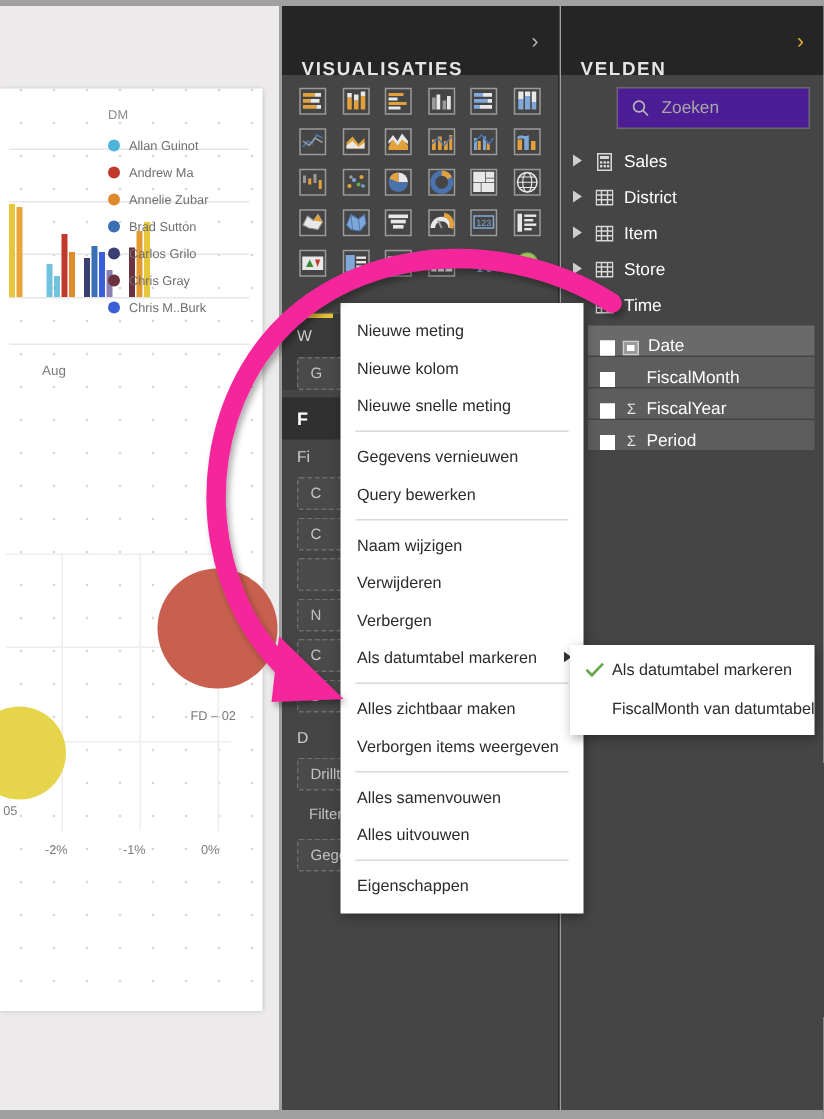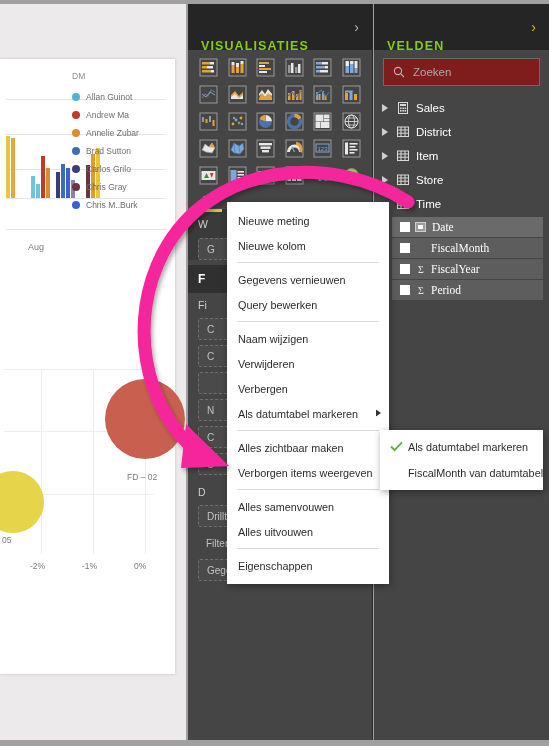--- a/index.html
+++ b/index.html
@@ -67,21 +67,21 @@
     background: #454545;
     border-right: 1px solid #2a2a2a;
     overflow: hidden;
   }
   .panel-header {
     height: 46px; background: #252525;
     display: flex; align-items: center; justify-content: space-between;
     padding: 0 13px;
   }
   .panel-header-title {
-    color: #84cc16; font-size: 12.5px; font-weight: bold; letter-spacing: 1.1px; margin-top: 37px;
+    color: #e5e5e5; font-size: 12.5px; font-weight: bold; letter-spacing: 1.1px; margin-top: 37px;
   }
   .chev { font-size: 14px; line-height: 1; }
   .chev-grey { color: #b9b9b9; }
   .chev-gold { color: #e8b23a; }
 
   .vis-grid {
     padding: 6px 8px 0 8px;
     display: grid;
     grid-template-columns: repeat(6, 1fr);
     gap: 4px 3px;
@@ -115,40 +115,40 @@
 
   
   #fields-panel {
     position: absolute; left: 374px; top: 4px;
     width: 175px; height: 738px;
     background: #454545;
     overflow: hidden;
   }
   .search-wrap { padding: 8px 9px 4px 9px; }
   .search-box {
-    height: 28px; background: #7f1d1d; border: 1px solid #6a6a6a;
-    display: flex; align-items: center; padding: 0 9px;
+    height: 28px; background: #4c1d95; border: 1px solid #6a6a6a;
+    display: flex; align-items: center; padding: 0 9px; margin-left: 28px;
   }
   .search-text { color: #a9a9a9; font-size: 11.5px; margin-left: 8px; }
 
   .field-list { padding-top: 6px; }
   .field-row {
     display: flex; align-items: center; height: 24px; padding-left: 8px;
     color: #ffffff; font-size: 11.5px;
   }
   .expander {
     width: 12px; flex: 0 0 12px; color: #cfcfcf; font-size: 7px; line-height: 1;
   }
   .tbl-icon { width: 18px; flex: 0 0 18px; display: flex; align-items: center; justify-content: center; }
   .field-name { margin-left: 4px; }
 
   .subfield-row {
-    display: flex; align-items: center; height: 20px;
+    display: flex; align-items: flex-end; height: 20px;
     margin: 1px 6px 1px 18px; padding-left: 8px;
-    background: #5d5d5d; color: #ffffff; font-size: 11.5px; font-family: Liberation Serif, serif;
+    background: #5d5d5d; color: #ffffff; font-size: 11.5px;
   }
   .subfield-row.first { background: #6a6a6a; }
   .cbox {
     width: 10px; height: 10px; background: #ffffff; border: 1px solid #ffffff;
     flex: 0 0 10px; margin-right: 5px;
   }
   .sigma { width: 12px; flex: 0 0 12px; color: #e4e4e4; font-size: 10px; text-align: center; }
   .datekey { width: 13px; flex: 0 0 13px; display: flex; align-items: center; }
   .blankicon { width: 12px; flex: 0 0 12px; }
   .subfield-name { margin-left: 4px; }
@@ -713,20 +713,23 @@
       </div>
   </div>
 
   <div id="ctx-menu">
       <div class="mi">
         <span>Nieuwe meting</span>
       </div>
       <div class="mi">
         <span>Nieuwe kolom</span>
       </div>
+      <div class="mi">
+        <span>Nieuwe snelle meting</span>
+      </div>
       <div class="msep"></div>
       <div class="mi">
         <span>Gegevens vernieuwen</span>
       </div>
       <div class="mi">
         <span>Query bewerken</span>
       </div>
       <div class="msep"></div>
       <div class="mi">
         <span>Naam wijzigen</span>

